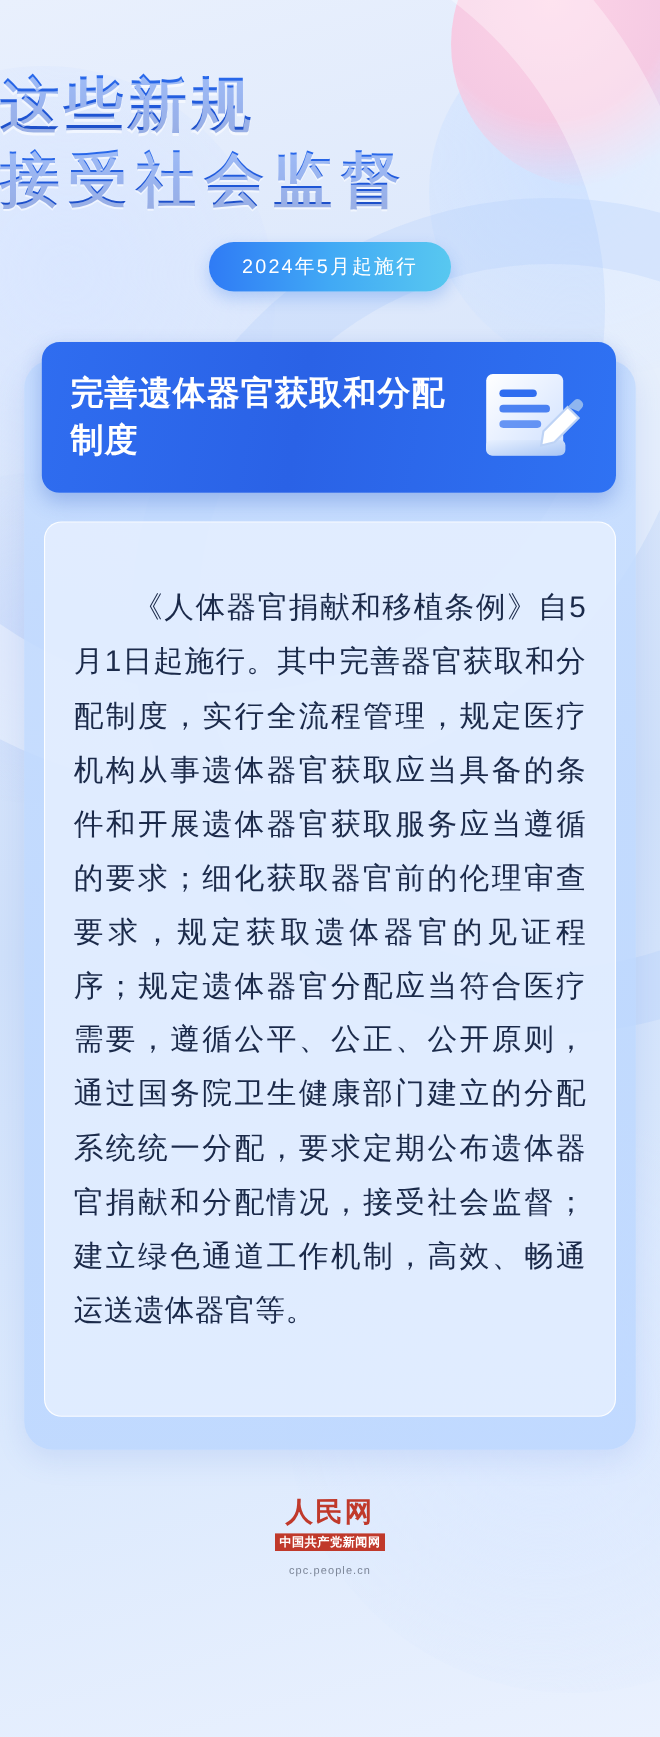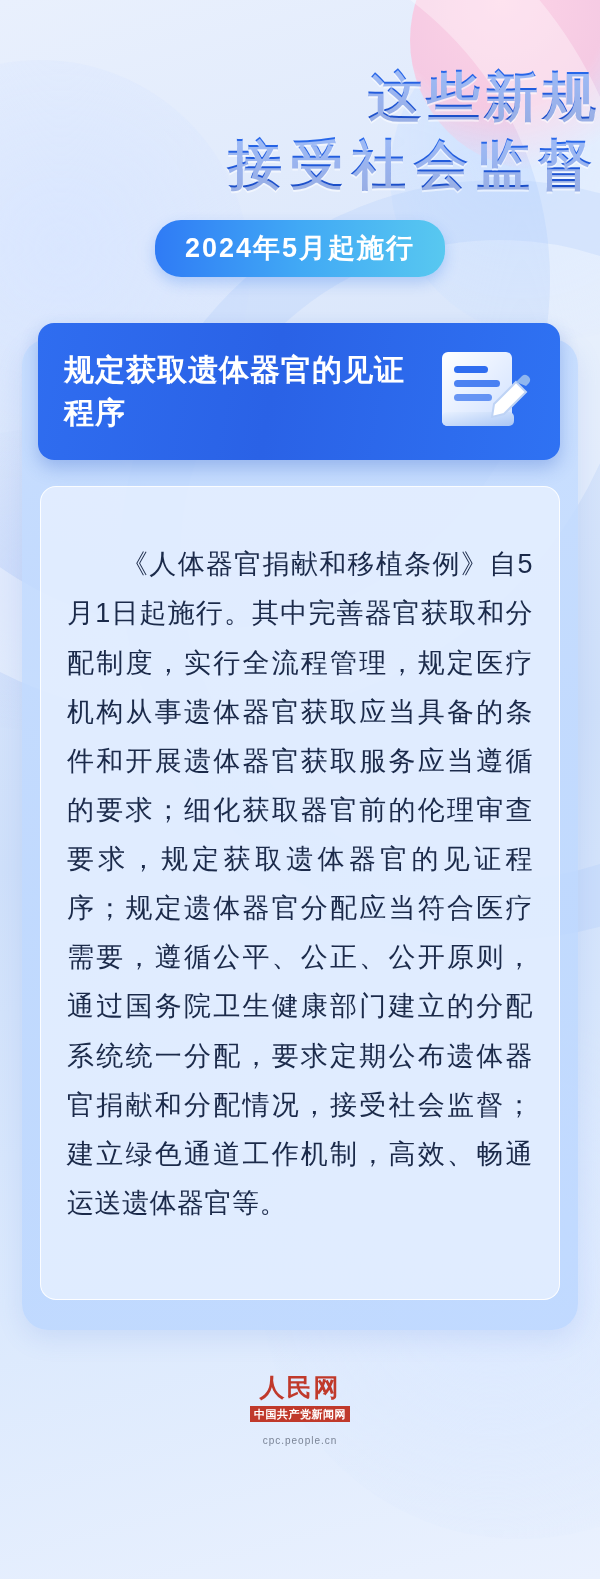--- a/index.html
+++ b/index.html
@@ -69,21 +69,21 @@
     border-radius: 50%;
     border: 60px solid rgba(176,205,252,0.28);
     right: -280px; top: 180px;
     pointer-events: none;
   }
 
   
   .header {
     position: relative;
     padding-top: 62px;
-    text-align: right;
+    text-align: left;
     z-index: 3;
   }
   .title-line {
     font-family: "Liberation Sans", sans-serif;
     font-weight: bold;
     font-size: 54px;
     letter-spacing: 4px;
     line-height: 1.26;
     background: linear-gradient(180deg, #2b6df0 0%, #1f57d8 55%, #1b49bd 100%);
     -webkit-background-clip: text;
@@ -98,22 +98,22 @@
     margin-top: 22px;
     display: flex;
     justify-content: center;
   }
   .subtitle {
     display: inline-block;
     padding: 10px 30px 11px;
     border-radius: 26px;
     background: linear-gradient(90deg, #2f7bf5 0%, #41a9f5 50%, #58c8f0 100%);
     color: #ffffff;
-    font-size: 27px;
-    font-weight: bold;
+    font-size: 18px;
+    font-weight: normal;
     letter-spacing: 2px;
     box-shadow: 0 6px 14px rgba(52,122,238,0.28);
   }
 
   
   .card-outer {
     position: relative;
     z-index: 3;
     margin: 62px 22px 0 22px;
     border-radius: 26px;
@@ -240,21 +240,21 @@
   <div class="header">
     <div class="title-line l1">这些新规</div>
     <div class="title-line l2">接受社会监督</div>
     <div class="subtitle-wrap">
       <div class="subtitle">2024年5月起施行</div>
     </div>
   </div>
 
   <div class="card-outer">
     <div class="card-head">
-      <div class="card-head-title">规定获取遗体器官的见证程序</div>
+      <div class="card-head-title">完善遗体器官获取和分配制度</div>
       <span class="head-icon">
         <svg width="104" height="100" viewBox="0 0 104 100" xmlns="http://www.w3.org/2000/svg">
           <defs>
             <linearGradient id="g1" x1="0" y1="0" x2="1" y2="1">
               <stop offset="0%" stop-color="#ffffff"></stop>
               <stop offset="100%" stop-color="#cfe0ff"></stop>
             </linearGradient>
             <linearGradient id="g2" x1="0" y1="0" x2="1" y2="1">
               <stop offset="0%" stop-color="#e8f1ff"></stop>
               <stop offset="100%" stop-color="#a9c6f5"></stop>

